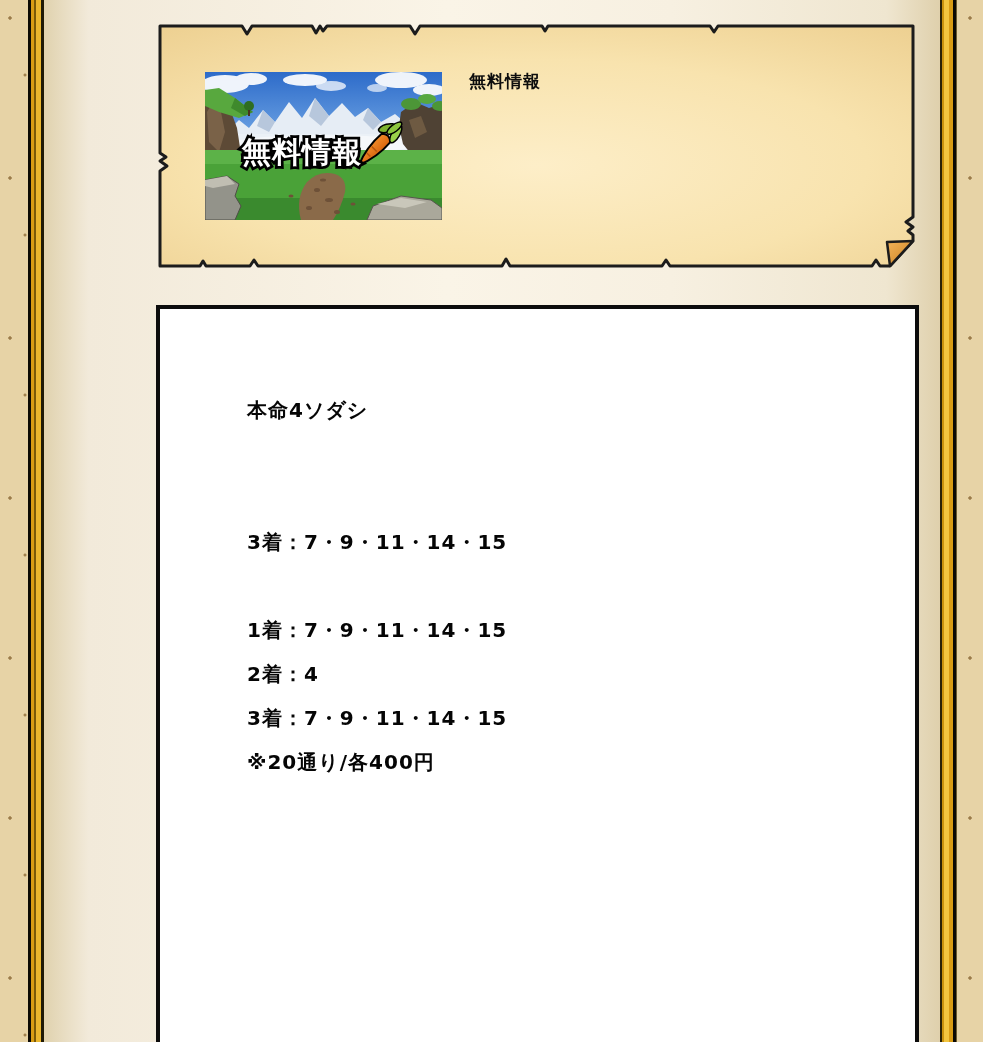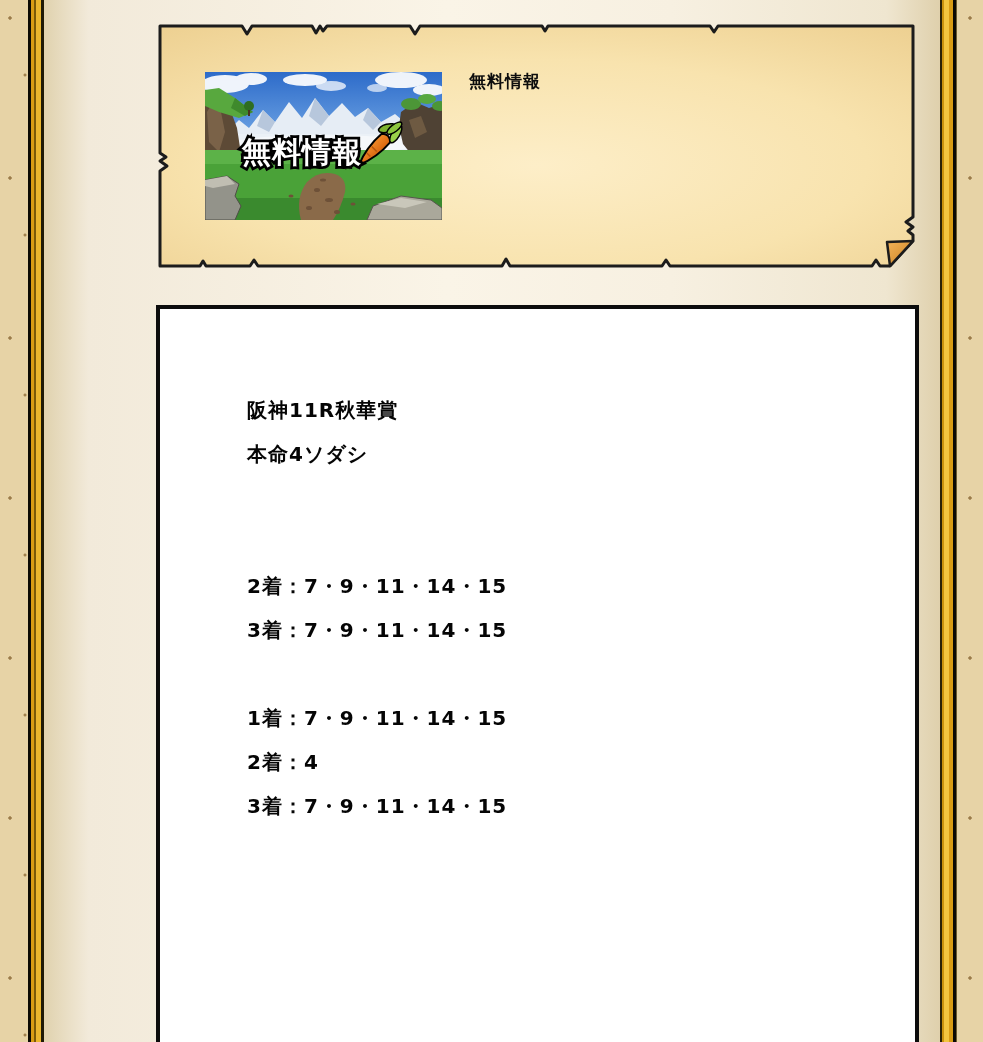--- a/index.html
+++ b/index.html
@@ -155,25 +155,24 @@
           <ellipse cx="-1" cy="-27" rx="3.5" ry="9" transform="rotate(8 -1 -27)" fill="#8cc63e" stroke="#000000" stroke-width="1.5"></ellipse>
         </g>
         <text x="37" y="90" font-size="29" font-weight="bold" letter-spacing="1" fill="#ffffff" stroke="#000000" stroke-width="5.5" paint-order="stroke" font-family="'DejaVu Sans',sans-serif">無料情報</text>
       </svg>
     </div>
 
     <div class="banner-title">無料情報</div>
   </div>
 
   <div class="post-box">
-    <div class="line">阪神11R秋華賞</div>
     <div class="line">本命4ソダシ</div>
     <div class="line"></div>
     <div class="line"></div>
-    <div class="line">2着：7・9・11・14・15</div>
     <div class="line">3着：7・9・11・14・15</div>
     <div class="line"></div>
     <div class="line">1着：7・9・11・14・15</div>
     <div class="line">2着：4</div>
     <div class="line">3着：7・9・11・14・15</div>
+    <div class="line">※20通り/各400円</div>
   </div>
 
 </div>
 
 </body></html>

